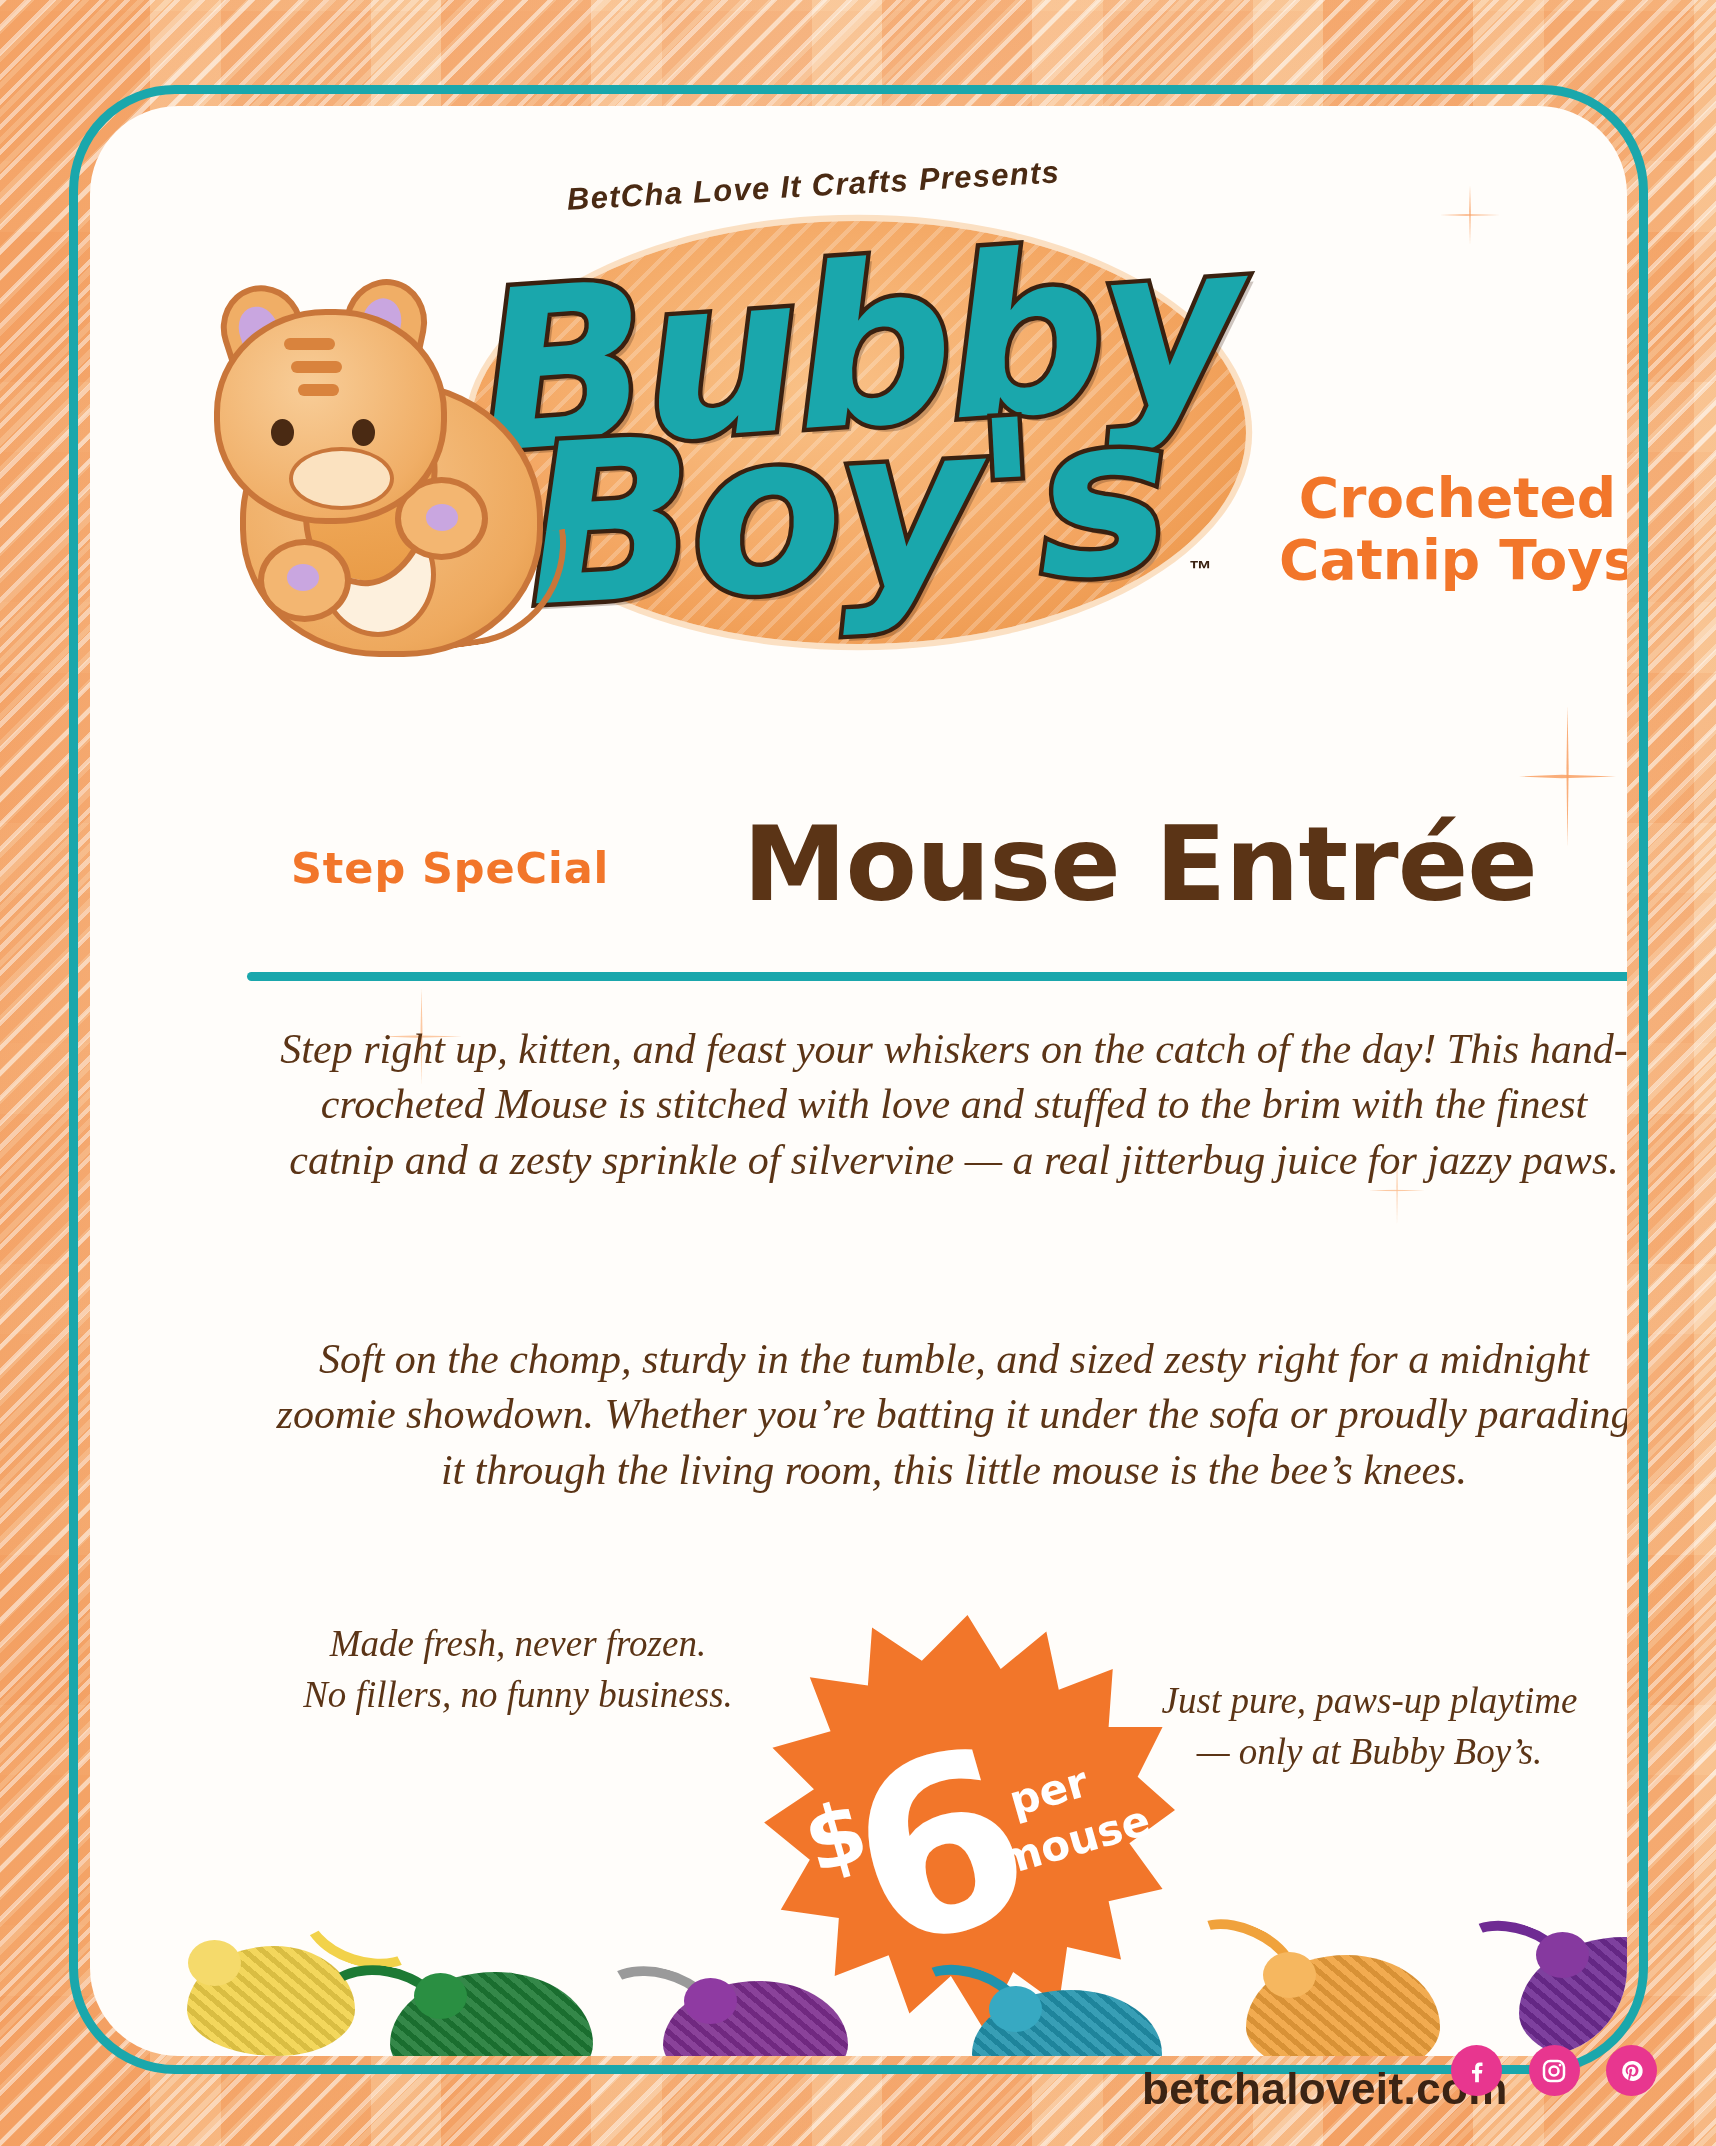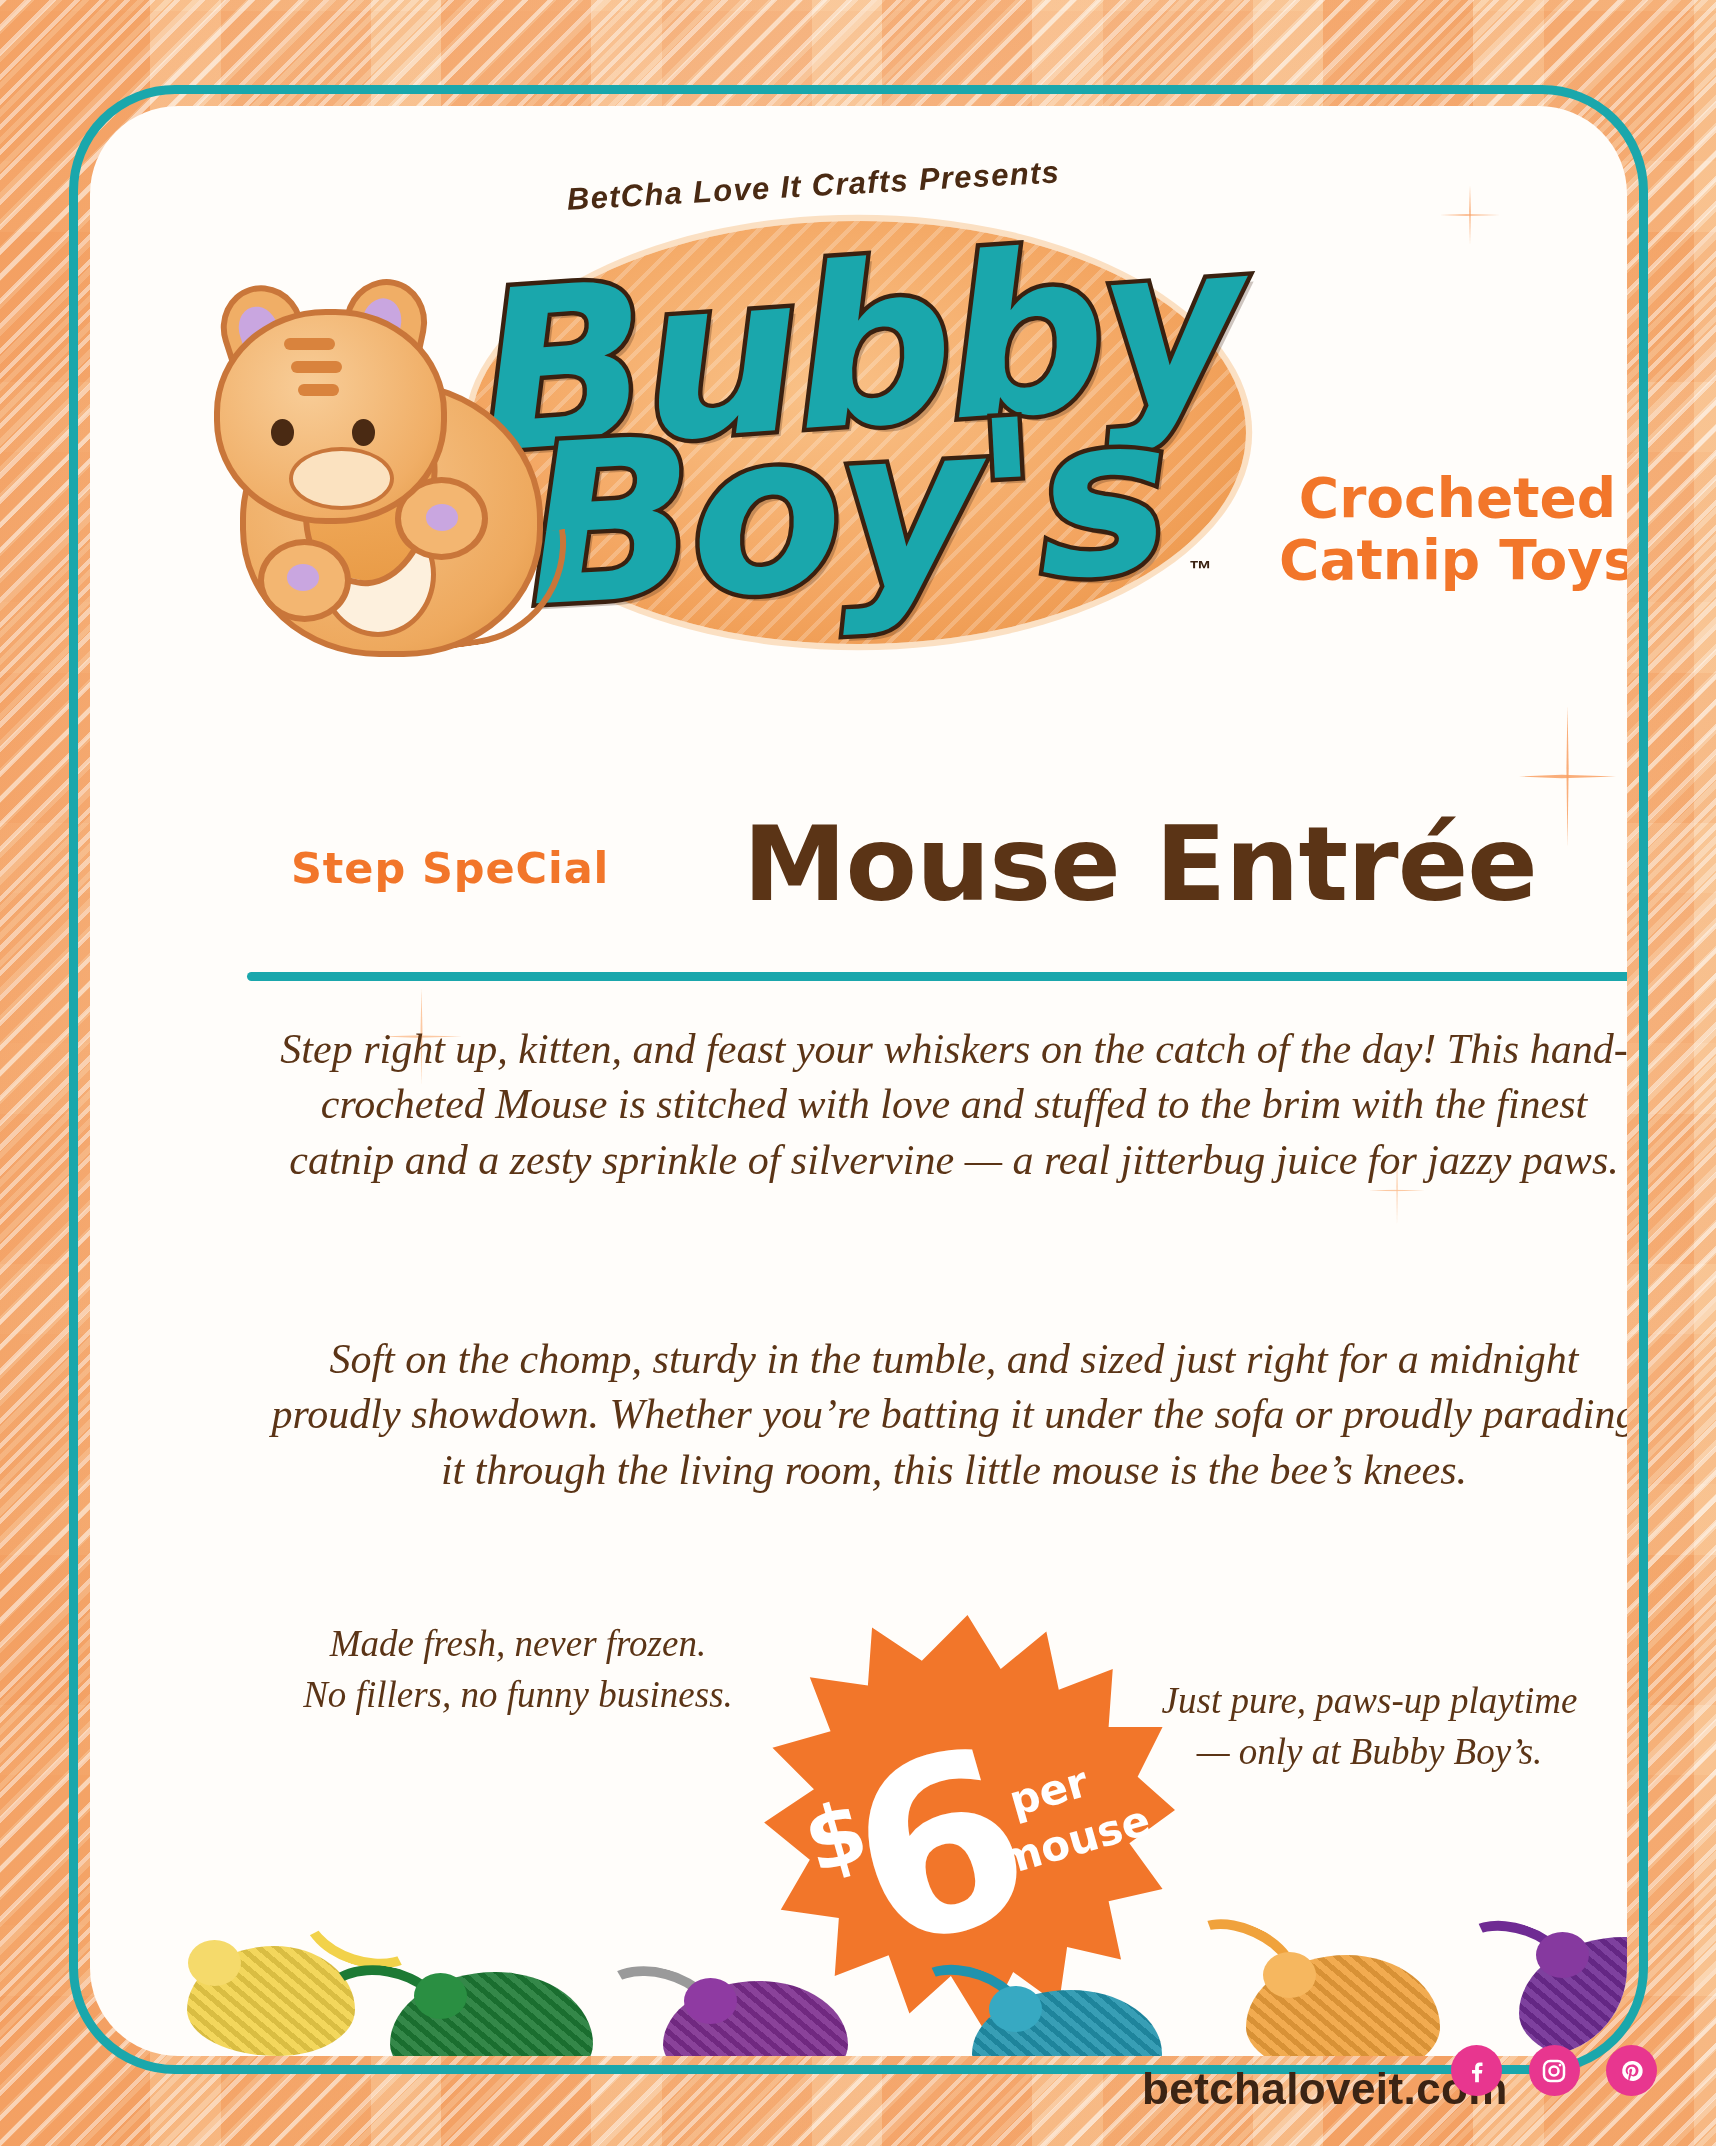--- a/index.html
+++ b/index.html
@@ -558,21 +558,21 @@
     <div class="subhead">
       <div>Crocheted</div>
       <div>Catnip Toys</div>
     </div>
 
     <div class="daily">Step SpeCial</div>
     <div class="title">Mouse Entrée</div>
     <div class="rule"></div>
 
     <div class="para para1">Step right up, kitten, and feast your whiskers on the catch of the day! This hand-crocheted Mouse is stitched with love and stuffed to the brim with the finest catnip and a zesty sprinkle of silvervine — a real jitterbug juice for jazzy paws.</div>
-    <div class="para para2">Soft on the chomp, sturdy in the tumble, and sized just right for a midnight proudly showdown. Whether you’re batting it under the sofa or proudly parading it through the living room, this little mouse is the bee’s knees.</div>
+    <div class="para para2">Soft on the chomp, sturdy in the tumble, and sized zesty right for a midnight zoomie showdown. Whether you’re batting it under the sofa or proudly parading it through the living room, this little mouse is the bee’s knees.</div>
 
     <div class="note-left">
       <div>Made fresh, never frozen.</div>
       <div>No fillers, no funny business.</div>
     </div>
     <div class="note-right">
       <div>Just pure, paws-up playtime</div>
       <div>— only at Bubby Boy’s.</div>
     </div>
 

